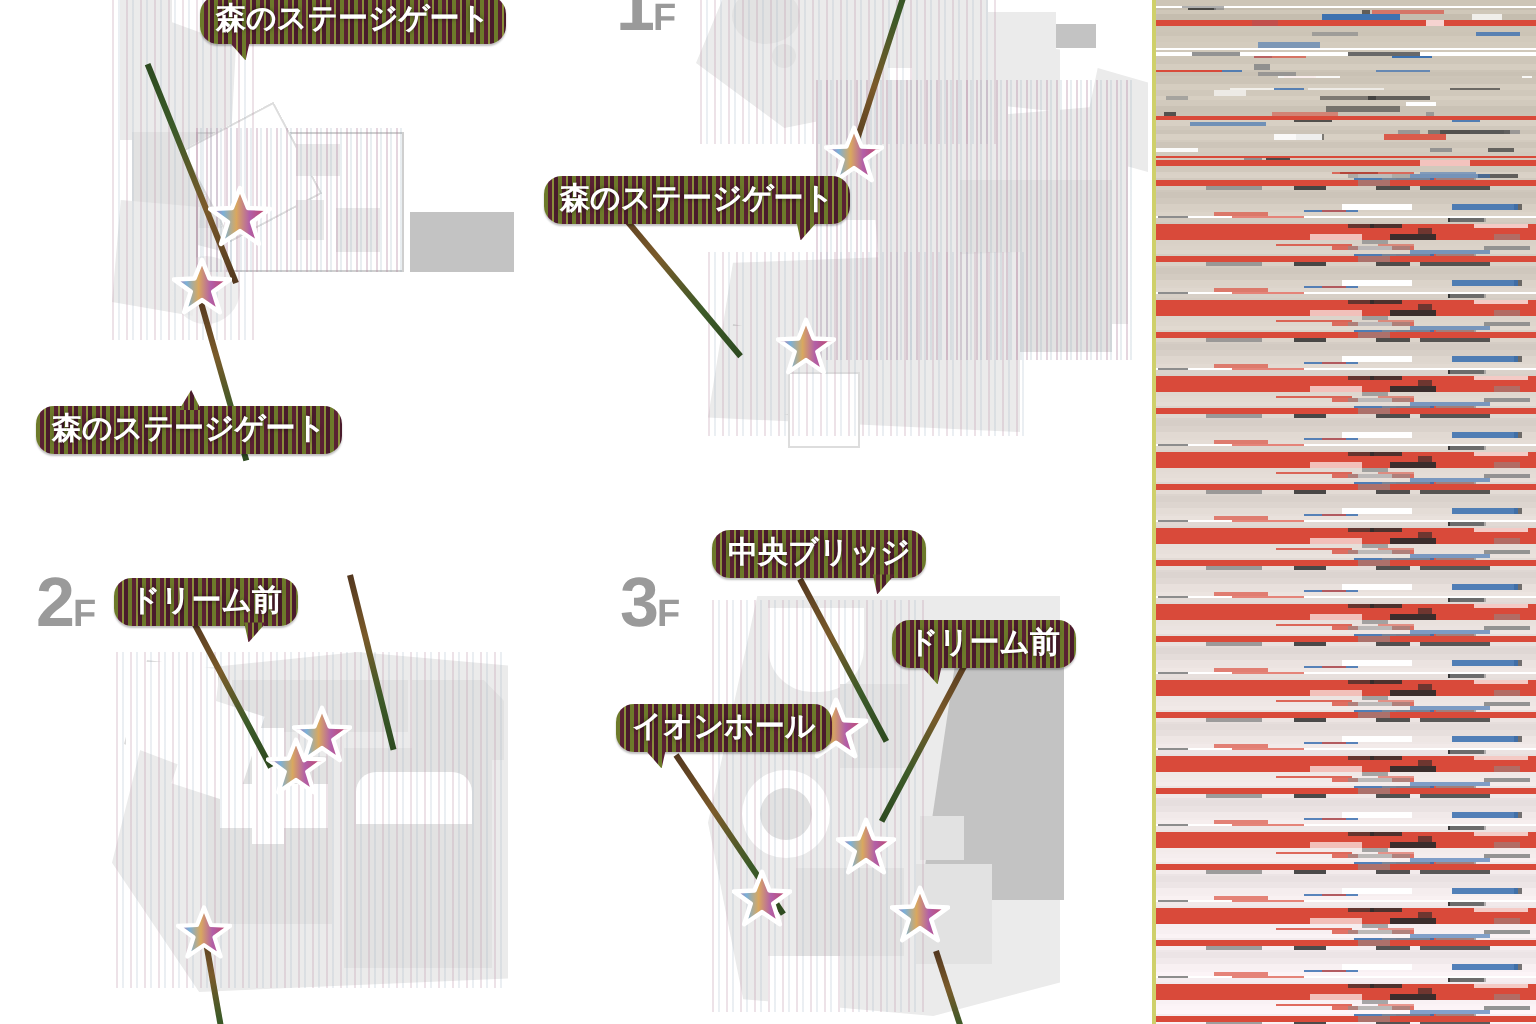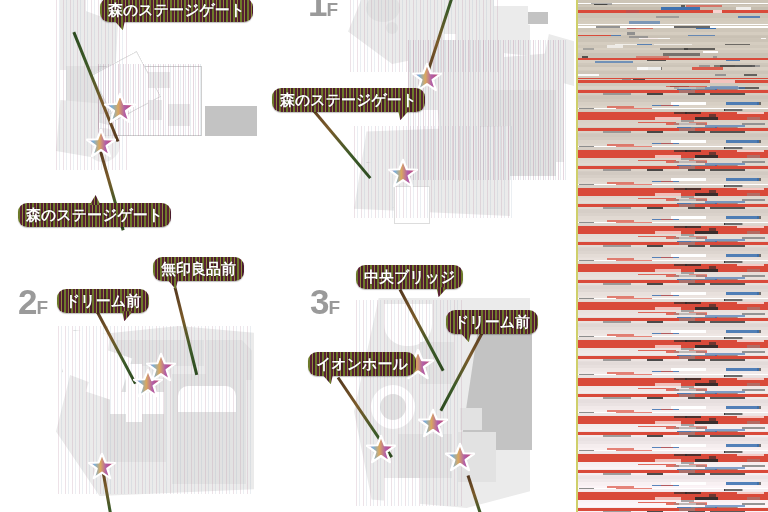--- a/index.html
+++ b/index.html
@@ -218,24 +218,20 @@
       <div class="star" style="left:88px;top:196px;">
         <svg width="28" height="28" viewBox="0 0 32 32">
           <path d="M16 2 L20 12 L31 12.5 L22 19 L25.5 30 L16 23.5 L6.5 30 L10 19 L1 12.5 L12 12 Z" fill="url(#sg1)" stroke="#ffffff" stroke-width="2.4" stroke-linejoin="round"></path>
         </svg>
       </div>
 
       <div class="callout tail-br" style="left:57px;top:33px;">
         <span>ドリーム前</span>
         <i class="tail"></i>
       </div>
-      <div class="callout tail-bl" style="left:153px;top:1px;">
-        <span>無印良品前</span>
-        <i class="tail"></i>
-      </div>
     </div>
 
     <div class="quad" id="quad-3f">
       <div class="floor-tag" style="left:22px;top:28px;">
         <span class="num">3</span><span class="suf">F</span>
       </div>
 
       <div class="plan l2" style="left:66px;top:42px;width:176px;height:210px;clip-path:polygon(14% 0,100% 0,100% 92%,64% 100%,10% 96%,0 54%);"></div>
       <div class="plan dk" style="left:172px;top:68px;width:72px;height:126px;clip-path:polygon(26% 0,100% 0,100% 100%,0 100%);"></div>
       <div class="plan white" style="left:96px;top:48px;width:48px;height:42px;border-radius:0 0 22px 22px;"></div>

